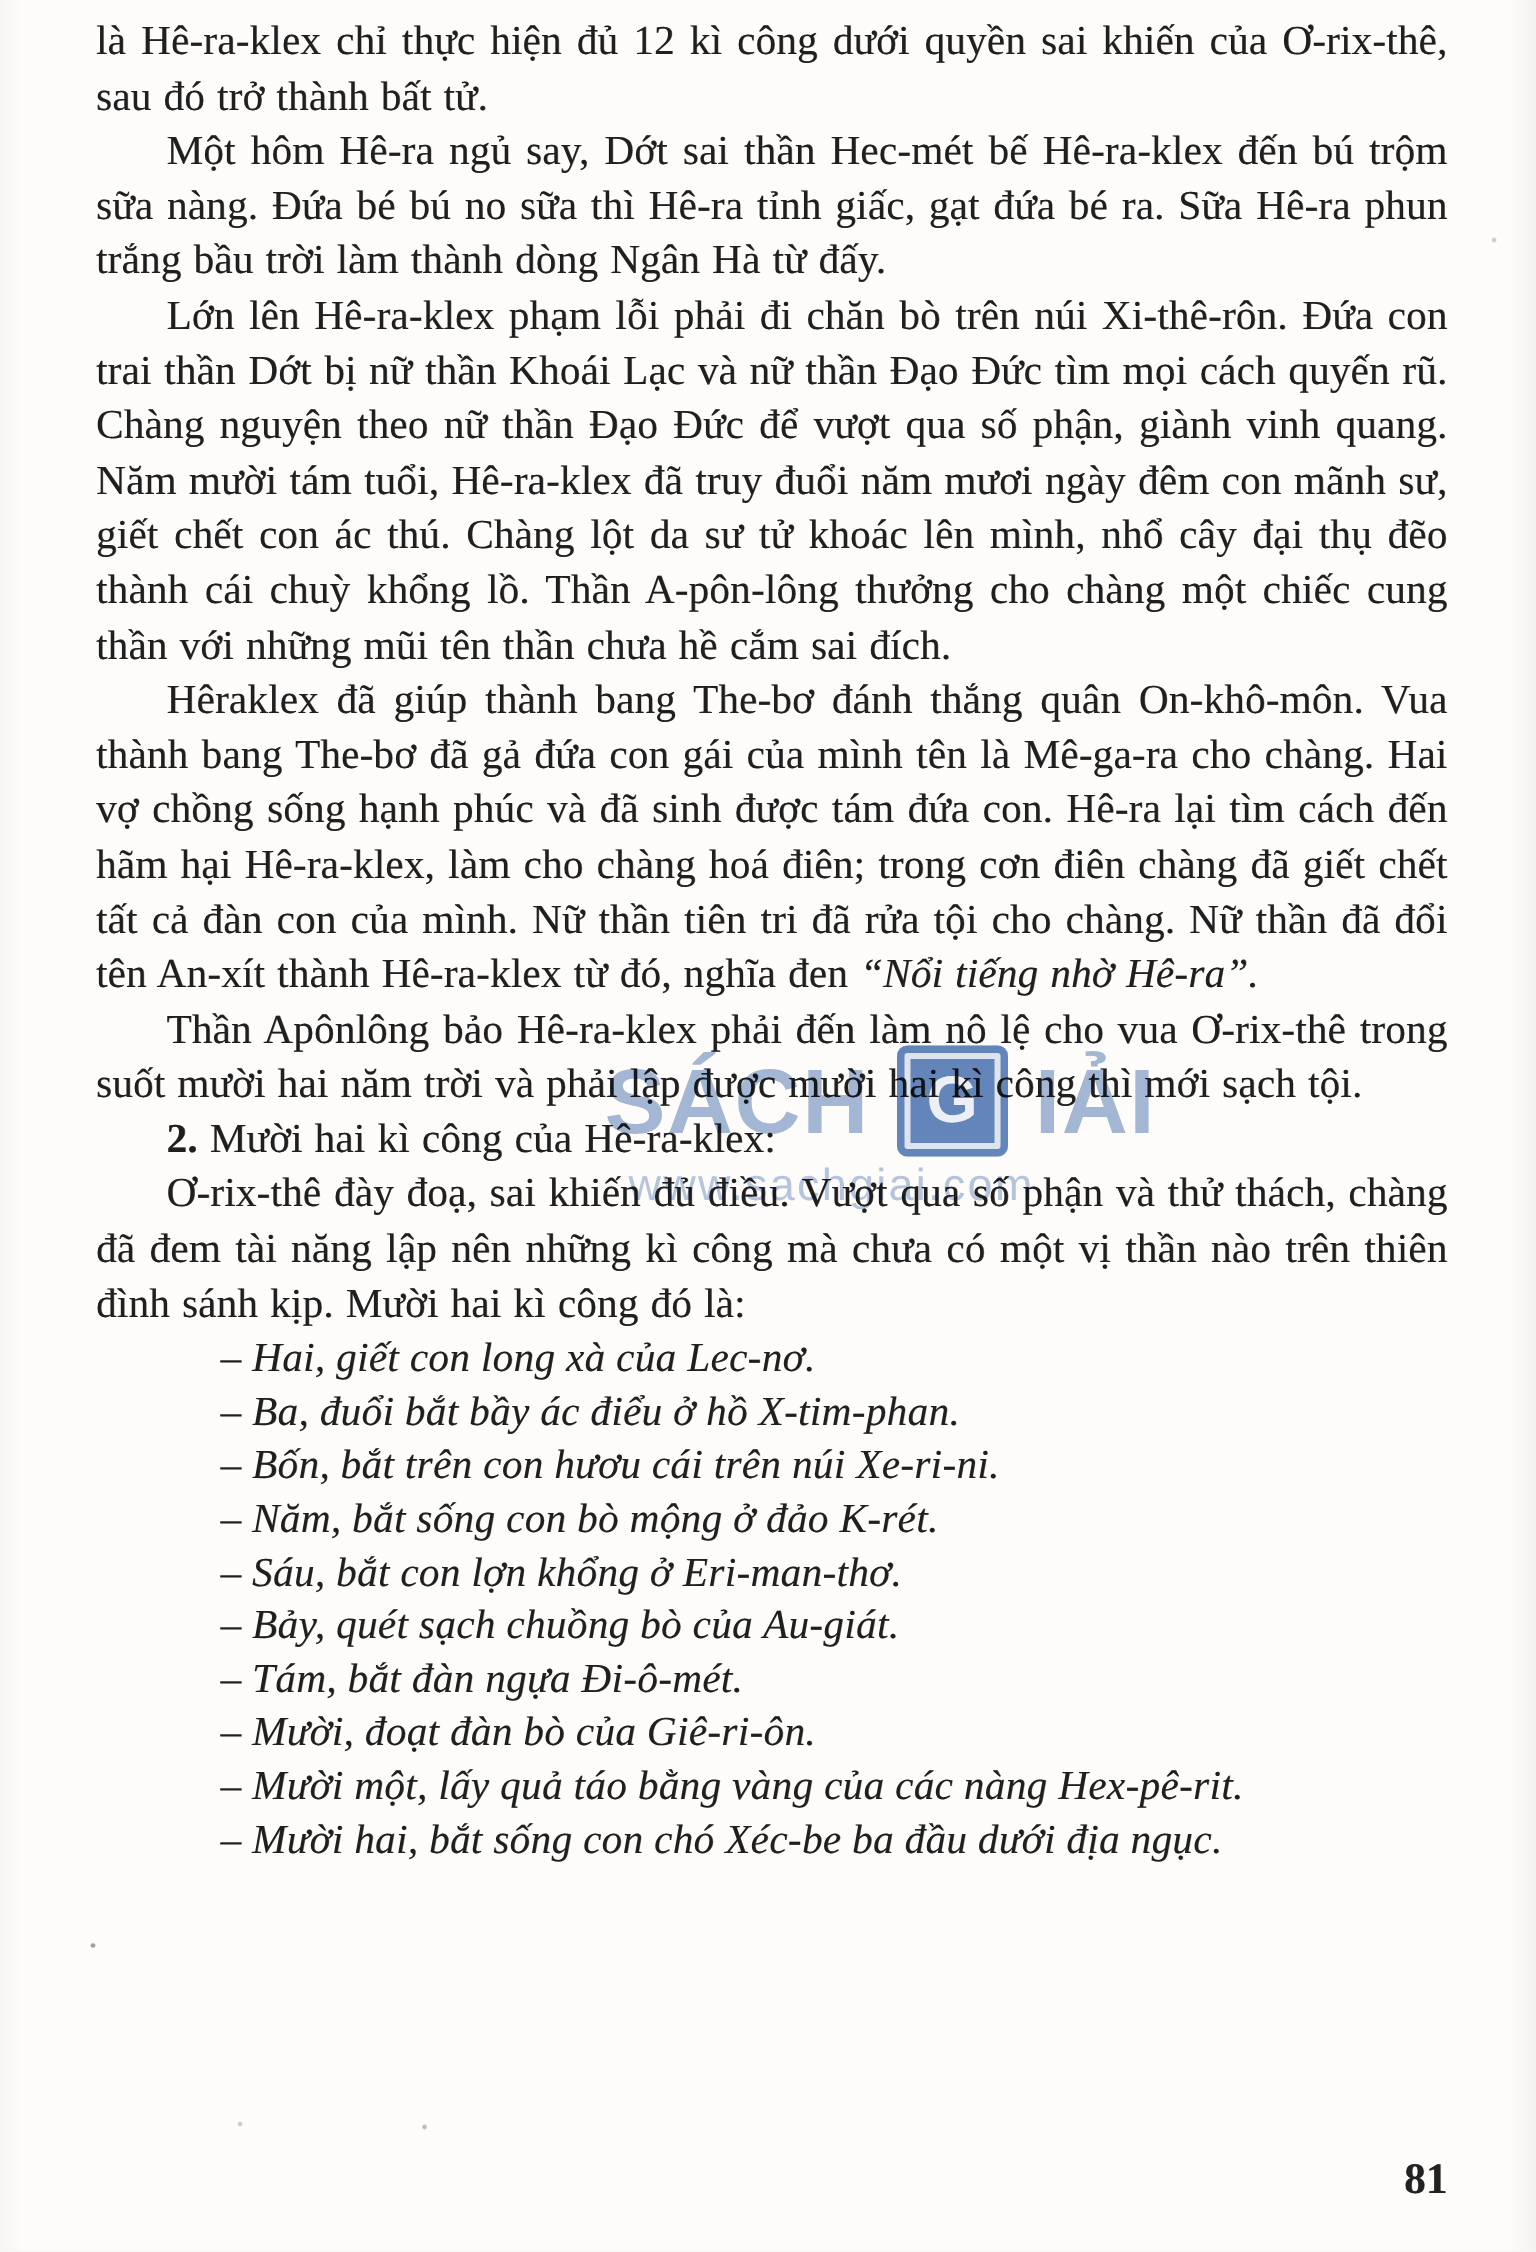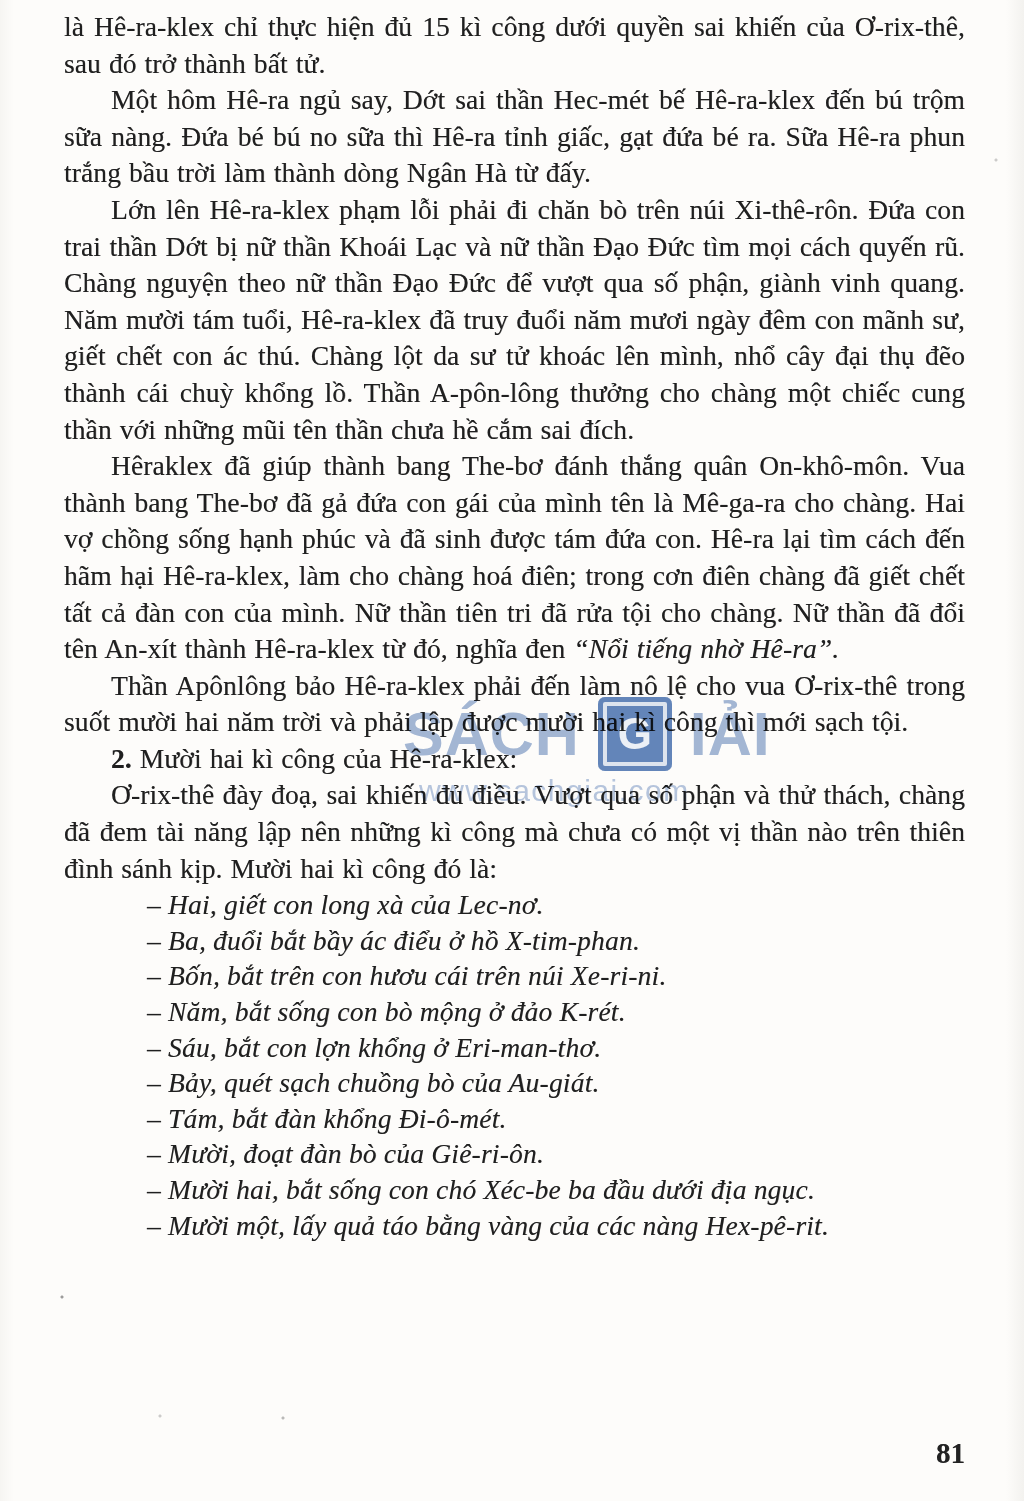--- a/index.html
+++ b/index.html
@@ -108,39 +108,39 @@
     text-shadow:.3px .3px .4px rgba(20,20,20,.5);
     margin-left:20px;
   }
 </style>
 </head>
 <body>
 
 <div class="page">
 
   <div class="text-block">
-    <p class="para no-indent">là Hê-ra-klex chỉ thực hiện đủ 15 kì công dưới quyền sai khiến của Ơ-rix-thê, sau đó trở thành bất tử.</p>
+    <p class="para no-indent">là Hê-ra-klex chỉ thực hiện đủ 12 kì công dưới quyền sai khiến của Ơ-rix-thê, sau đó trở thành bất tử.</p>
     <p class="para">Một hôm Hê-ra ngủ say, Dớt sai thần Hec-mét bế Hê-ra-klex đến bú trộm sữa nàng. Đứa bé bú no sữa thì Hê-ra tỉnh giấc, gạt đứa bé ra. Sữa Hê-ra phun trắng bầu trời làm thành dòng Ngân Hà từ đấy.</p>
     <p class="para">Lớn lên Hê-ra-klex phạm lỗi phải đi chăn bò trên núi Xi-thê-rôn. Đứa con trai thần Dớt bị nữ thần Khoái Lạc và nữ thần Đạo Đức tìm mọi cách quyến rũ. Chàng nguyện theo nữ thần Đạo Đức để vượt qua số phận, giành vinh quang. Năm mười tám tuổi, Hê-ra-klex đã truy đuổi năm mươi ngày đêm con mãnh sư, giết chết con ác thú. Chàng lột da sư tử khoác lên mình, nhổ cây đại thụ đẽo thành cái chuỳ khổng lồ. Thần A-pôn-lông thưởng cho chàng một chiếc cung thần với những mũi tên thần chưa hề cắm sai đích.</p>
     <p class="para"><span>Hêraklex đã giúp thành bang The-bơ đánh thắng quân On-khô-môn. Vua thành bang The-bơ đã gả đứa con gái của mình tên là Mê-ga-ra cho chàng. Hai vợ chồng sống hạnh phúc và đã sinh được tám đứa con. Hê-ra lại tìm cách đến hãm hại Hê-ra-klex, làm cho chàng hoá điên; trong cơn điên chàng đã giết chết tất cả đàn con của mình. Nữ thần tiên tri đã rửa tội cho chàng. Nữ thần đã đổi tên An-xít thành Hê-ra-klex từ đó, nghĩa đen</span> <span class="italic">“Nổi tiếng nhờ Hê-ra”.</span></p>
     <p class="para">Thần Apônlông bảo Hê-ra-klex phải đến làm nô lệ cho vua Ơ-rix-thê trong suốt mười hai năm trời và phải lập được mười hai kì công thì mới sạch tội.</p>
     <p class="para"><span class="bold">2.</span> <span>Mười hai kì công của Hê-ra-klex:</span></p>
     <p class="para">Ơ-rix-thê đày đoạ, sai khiến đủ điều. Vượt qua số phận và thử thách, chàng đã đem tài năng lập nên những kì công mà chưa có một vị thần nào trên thiên đình sánh kịp. Mười hai kì công đó là:</p>
 
     <ul class="labors">
       <li>– Hai, giết con long xà của Lec-nơ.</li>
       <li>– Ba, đuổi bắt bầy ác điểu ở hồ X-tim-phan.</li>
       <li>– Bốn, bắt trên con hươu cái trên núi Xe-ri-ni.</li>
       <li>– Năm, bắt sống con bò mộng ở đảo K-rét.</li>
       <li>– Sáu, bắt con lợn khổng ở Eri-man-thơ.</li>
       <li>– Bảy, quét sạch chuồng bò của Au-giát.</li>
-      <li>– Tám, bắt đàn khổng Đi-ô-mét.</li>
+      <li>– Tám, bắt đàn ngựa Đi-ô-mét.</li>
       <li>– Mười, đoạt đàn bò của Giê-ri-ôn.</li>
+      <li>– Mười một, lấy quả táo bằng vàng của các nàng Hex-pê-rit.</li>
       <li>– Mười hai, bắt sống con chó Xéc-be ba đầu dưới địa ngục.</li>
-      <li>– Mười một, lấy quả táo bằng vàng của các nàng Hex-pê-rit.</li>
     </ul>
   </div>
 
   <div class="watermark">
     <div class="wm-row">
       <span class="wm-text">SÁCH</span>
       <span class="wm-logo">
           <span>G</span>
         </span>
       <span class="wm-text">IẢI</span>

